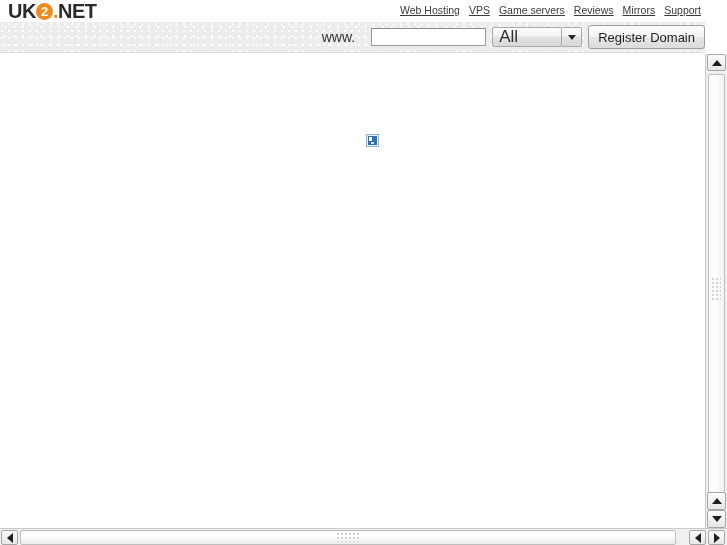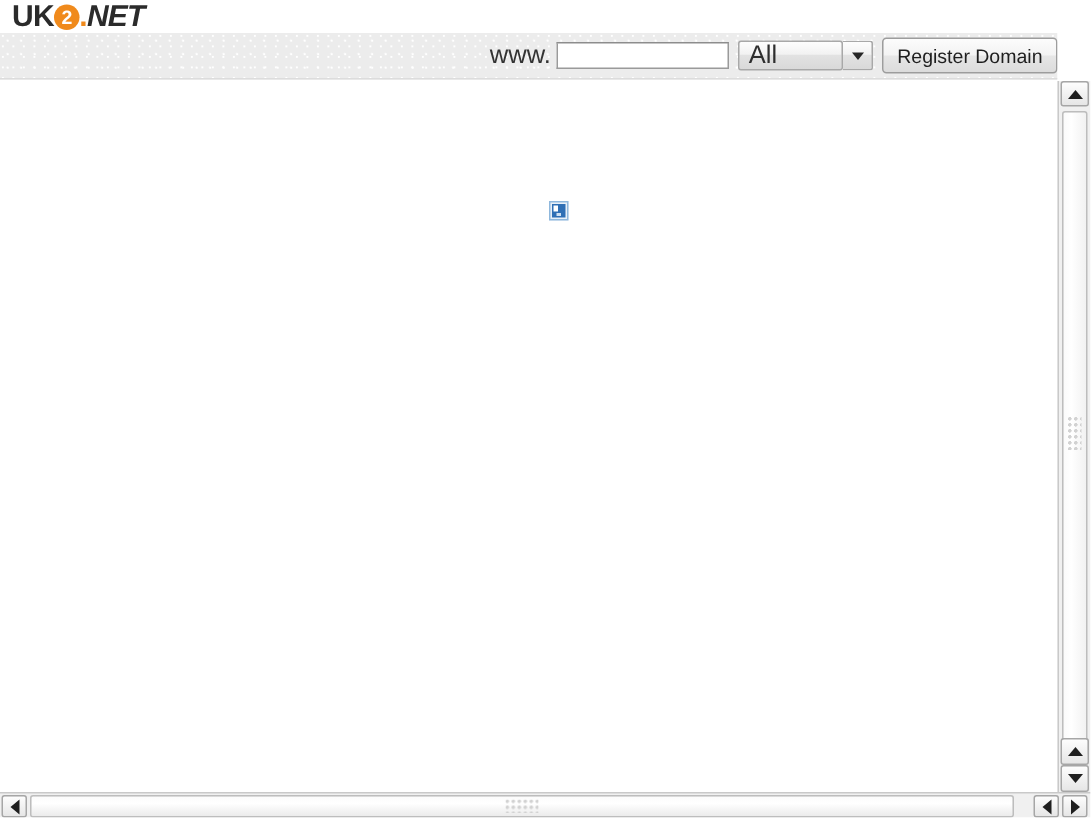--- a/index.html
+++ b/index.html
@@ -61,21 +61,21 @@
     color: #ffffff;
     font-size: 13px;
     font-weight: bold;
     text-align: center;
     line-height: 17px;
     margin: 0 0px;
     position: relative;
     top: 1px;
   }
   .logo .lg-dot { color: #f08a1c; }
-  .logo .lg-net { color: #2b2b2b; font-style: italic; }
+  .logo .lg-net { color: #2b2b2b; }
 
   
   .topnav {
     position: absolute;
     right: 4px;
     top: 4px;
     display: flex;
     gap: 9px;
     align-items: baseline;
   }
@@ -99,23 +99,23 @@
       radial-gradient(circle at 5px 5px, #ffffff 0.7px, transparent 0.9px) 0 0/9px 9px,
       #ececec;
     border-bottom: 1px solid #dcdcdc;
     display: flex;
     align-items: center;
     justify-content: flex-end;
     box-sizing: border-box;
   }
 
   .www-label {
-    font-size: 17px;
+    font-size: 14px;
     color: #333333;
-    margin-right: 4px;
+    margin-right: 16px;
     user-select: none;
   }
 
   .domain-input {
     width: 115px;
     height: 18px;
     box-sizing: border-box;
     border: 1px solid #9a9a9a;
     border-top-color: #8d8d8d;
     background: #ffffff;
@@ -355,20 +355,28 @@
   <div id="page">
 
     <div class="logo-strip">
       <div class="logo">
         <span class="lg-uk">UK</span>
           <span class="lg-circle">2</span>
           <span class="lg-dot">.</span>
           <span class="lg-net">NET</span>
       </div>
 
+      <div class="topnav">
+        <a href="#">Web Hosting</a>
+        <a href="#">VPS</a>
+        <a href="#">Game servers</a>
+        <a href="#">Reviews</a>
+        <a href="#">Mirrors</a>
+        <a href="#">Support</a>
+      </div>
     </div>
 
     <div class="searchbar">
       <span class="www-label">www.</span>
 
       <input class="domain-input" type="text" placeholder="" style="">
 
       <div class="tld-select">
         <span>All</span>
       </div>

